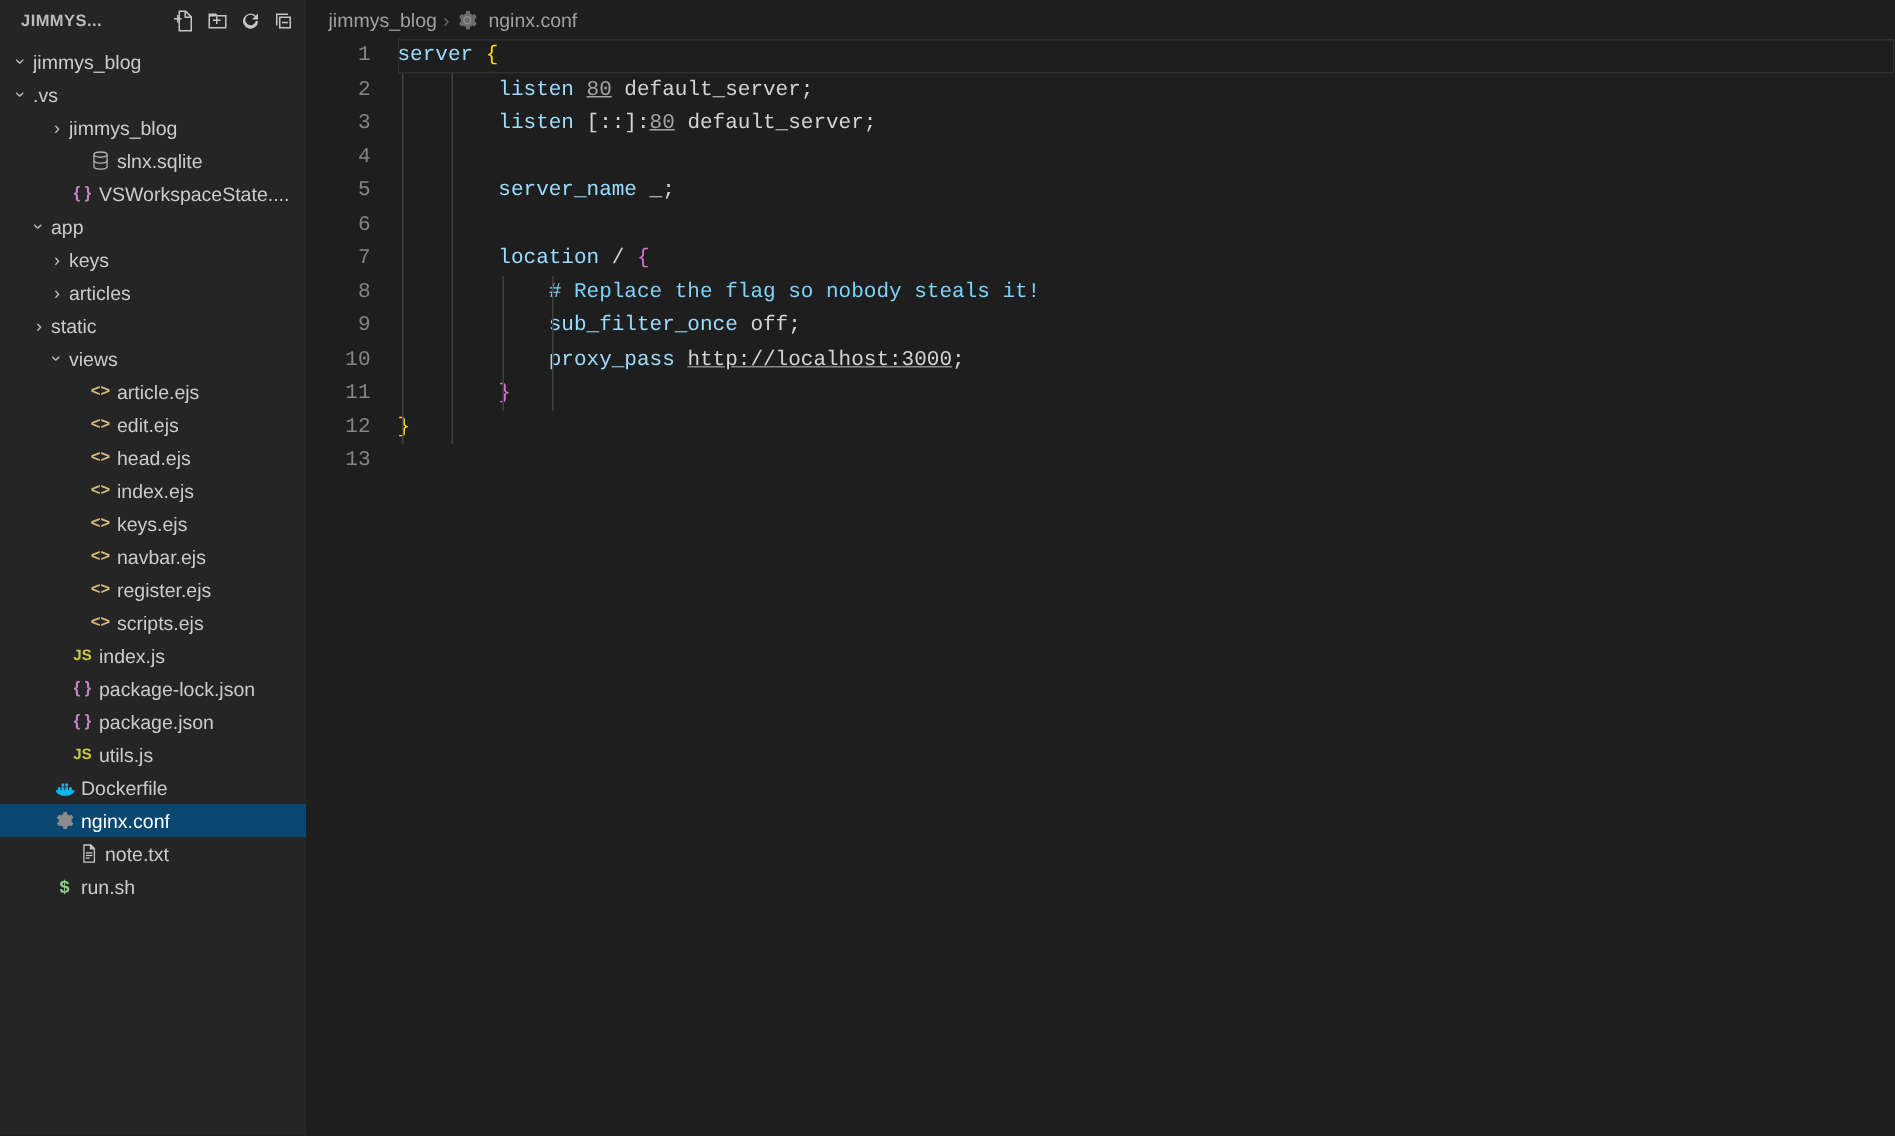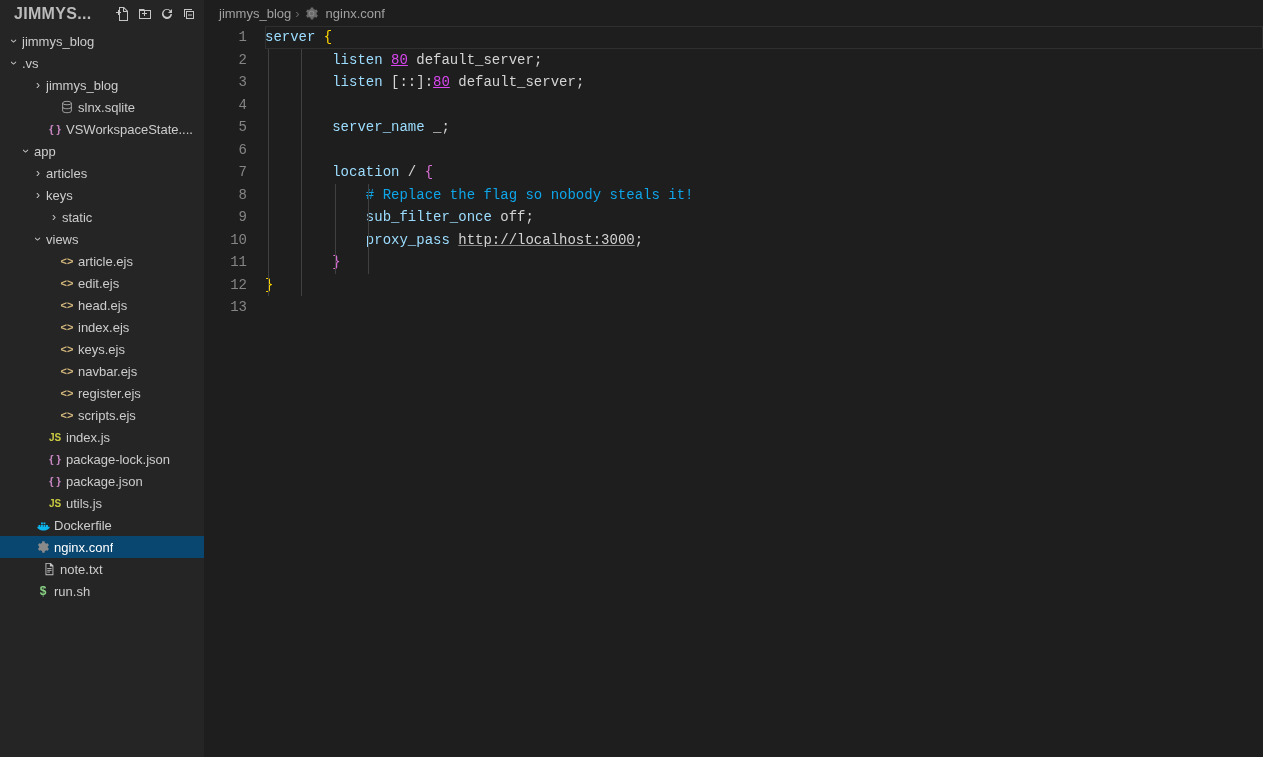--- a/index.html
+++ b/index.html
@@ -19,21 +19,21 @@
   display: flex;
   flex-direction: column;
   border-right: 1px solid #1e1e1e;
 }
 .sidebar-header {
   display: flex;
   align-items: center;
   justify-content: flex-start;
   padding: 4px 6px 4px 14px;
   height: 28px;
-  font-size: 16px;
+  font-size: 11px;
   font-weight: 700;
   color: #bbbbbb;
   letter-spacing: 0.3px;
 }
 .sidebar-header-title {
   flex: 1;
   white-space: nowrap;
   overflow: hidden;
   text-overflow: ellipsis;
 }
@@ -129,24 +129,24 @@
 .indent-guide {
   position: absolute;
   top: 0;
   width: 1px;
   background: #404040;
 }
 
 .tok-kw { color: #9cdcfe; }
 .tok-brace { color: #ffd700; }
 .tok-brace2 { color: #da70d6; }
-.tok-num { color: #d946ef; text-decoration: underline; }
+.tok-num { color: #a3a3a3; text-decoration: underline; }
 .tok-str { color: #ce9178; }
 .tok-plain { color: #d4d4d4; }
-.tok-comment { color: #0ea5e9; }
+.tok-comment { color: #7dd3fc; }
 .tok-url { color: #d4d4d4; text-decoration: underline; text-decoration-color: #888; }
 .tok-punct { color: #d4d4d4; }
 
 svg { display: block; }
 </style>
 </head>
 <body>
 
 <div class="sidebar">
   <div class="sidebar-header">
@@ -207,27 +207,27 @@
         <span class="twistie"></span>
         <span class="file-icon ic-json" style="font-size: 11px; color: rgb(197, 134, 192);">{ }</span>
         <span class="label">VSWorkspaceState....</span>
       </div>
       <div class="tree-item" style="padding-left: 18px;">
         <span class="twistie ic-chevron-down"></span>
         <span class="label">app</span>
       </div>
       <div class="tree-item" style="padding-left: 30px;">
         <span class="twistie ic-chevron-right"></span>
+        <span class="label">keys</span>
+      </div>
+      <div class="tree-item" style="padding-left: 30px;">
+        <span class="twistie ic-chevron-right"></span>
         <span class="label">articles</span>
       </div>
-      <div class="tree-item" style="padding-left: 30px;">
-        <span class="twistie ic-chevron-right"></span>
-        <span class="label">keys</span>
-      </div>
-      <div class="tree-item" style="padding-left: 46px;">
+      <div class="tree-item" style="padding-left: 18px;">
         <span class="twistie ic-chevron-right"></span>
         <span class="label">static</span>
       </div>
       <div class="tree-item" style="padding-left: 30px;">
         <span class="twistie ic-chevron-down"></span>
         <span class="label">views</span>
       </div>
       <div class="tree-item" style="padding-left: 42px;">
         <span class="twistie"></span>
         <span class="file-icon ic-ejs" style="font-size: 11px; color: rgb(215, 186, 125); font-weight: 700;">&lt;&gt;</span>
@@ -299,21 +299,21 @@
       </div>
       <div class="tree-item active" style="padding-left: 18px;">
         <span class="twistie"></span>
         <span class="file-icon ic-gear">
           <svg width="14" height="14" viewBox="0 0 16 16">
             <path fill="#8a8a8a" d="M8 5a3 3 0 1 0 0 6 3 3 0 0 0 0-6zm5.5 3c0-.3 0-.6-.1-.9l1.4-1.1-1.4-2.4-1.7.6a5 5 0 0 0-1.6-.9L9.8 1.5H7.2L6.9 3.3c-.6.2-1.1.5-1.6.9l-1.7-.6-1.4 2.4 1.4 1.1a5.4 5.4 0 0 0 0 1.8l-1.4 1.1 1.4 2.4 1.7-.6c.5.4 1 .7 1.6.9l.3 1.8h2.6l.3-1.8c.6-.2 1.1-.5 1.6-.9l1.7.6 1.4-2.4-1.4-1.1c.1-.3.1-.6.1-.9z"></path>
           </svg>
         </span>
         <span class="label">nginx.conf</span>
       </div>
-      <div class="tree-item" style="padding-left: 24px; text-align: center;">
+      <div class="tree-item" style="padding-left: 34px; text-align: center;">
         <span class="twistie"></span>
         <span class="file-icon ic-txt">
           <svg width="14" height="14" viewBox="0 0 16 16">
             <path fill="#c5c5c5" d="M4 1h6l3 3v11H4V1zm1 1v12h7V5h-3V2H5z"></path>
             <rect x="6" y="7" width="5" height="1" fill="#c5c5c5"></rect>
             <rect x="6" y="9" width="5" height="1" fill="#c5c5c5"></rect>
             <rect x="6" y="11" width="3" height="1" fill="#c5c5c5"></rect>
           </svg>
         </span>
         <span class="label">note.txt</span>

